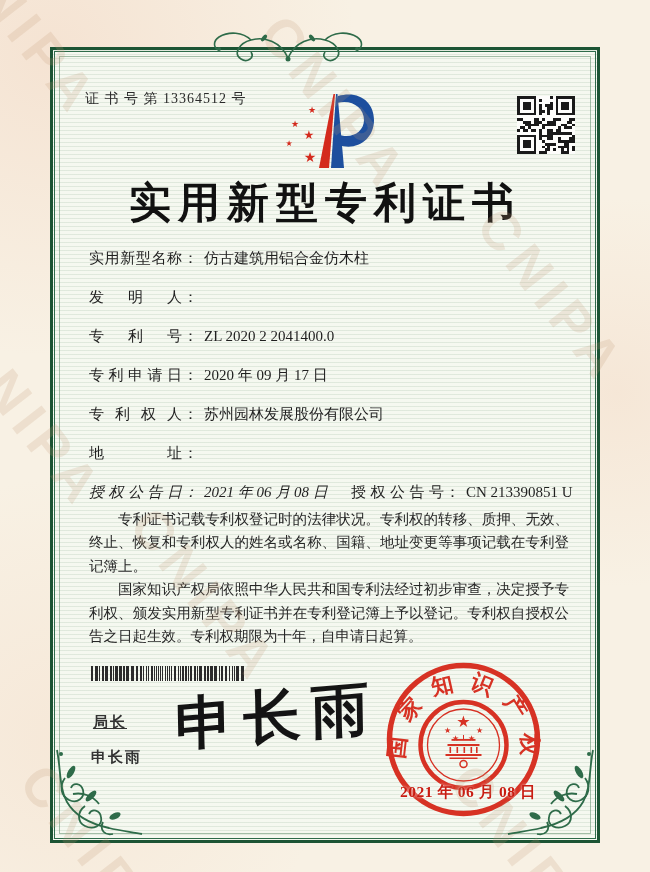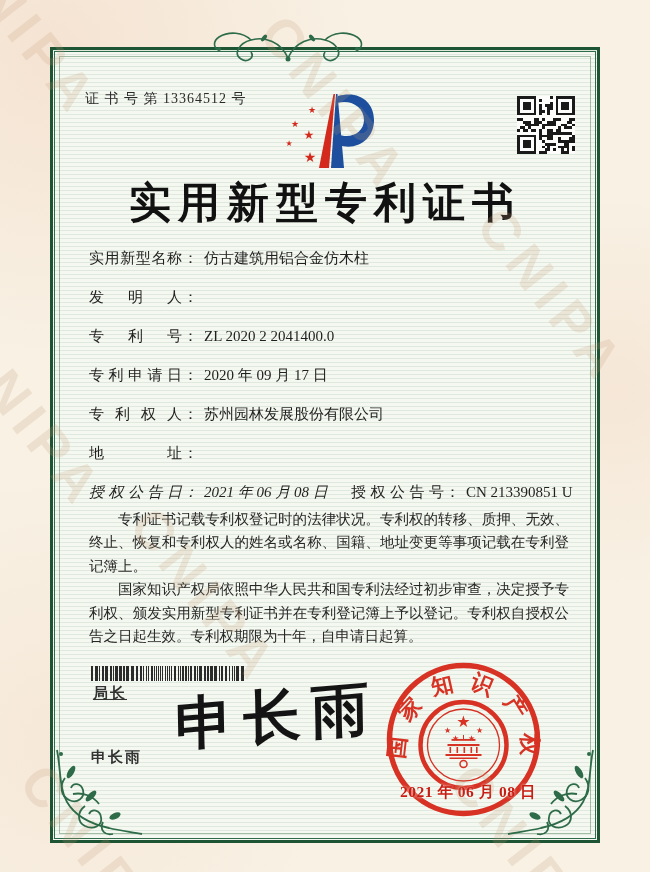--- a/index.html
+++ b/index.html
@@ -62,21 +62,21 @@
   .paras p{margin:0;text-indent:2em;}
   .barcode{
     position:absolute;left:38px;top:616px;width:154px;height:15px;
     display:flex;align-items:stretch;overflow:hidden;
   }
   .barcode span{display:inline-block;background:#2b2b2b;height:100%;flex:none;}
   .sig-label{
     position:absolute;font-family:"Liberation Sans","DejaVu Sans",sans-serif;
     font-weight:700;font-size:15px;color:#333;letter-spacing:2px;
   }
-  .sig-title{left:40px;top:634px;text-decoration:underline;}
+  .sig-title{left:40px;top:663px;text-decoration:underline;}
   .sig-name{left:38px;top:698px;}
   .sig-script{
     position:absolute;left:122px;top:628px;
     font-size:58px;font-weight:600;color:#141414;letter-spacing:10px;
     transform:rotate(-5deg) skewX(-4deg);white-space:nowrap;
   }
   .seal{position:absolute;left:328px;top:607px;width:165px;height:165px;opacity:0.95;}
   .seal-date{
     position:absolute;left:330px;top:732px;width:170px;text-align:center;
     font-size:15.5px;font-weight:700;color:#c81d12;letter-spacing:0.5px;

